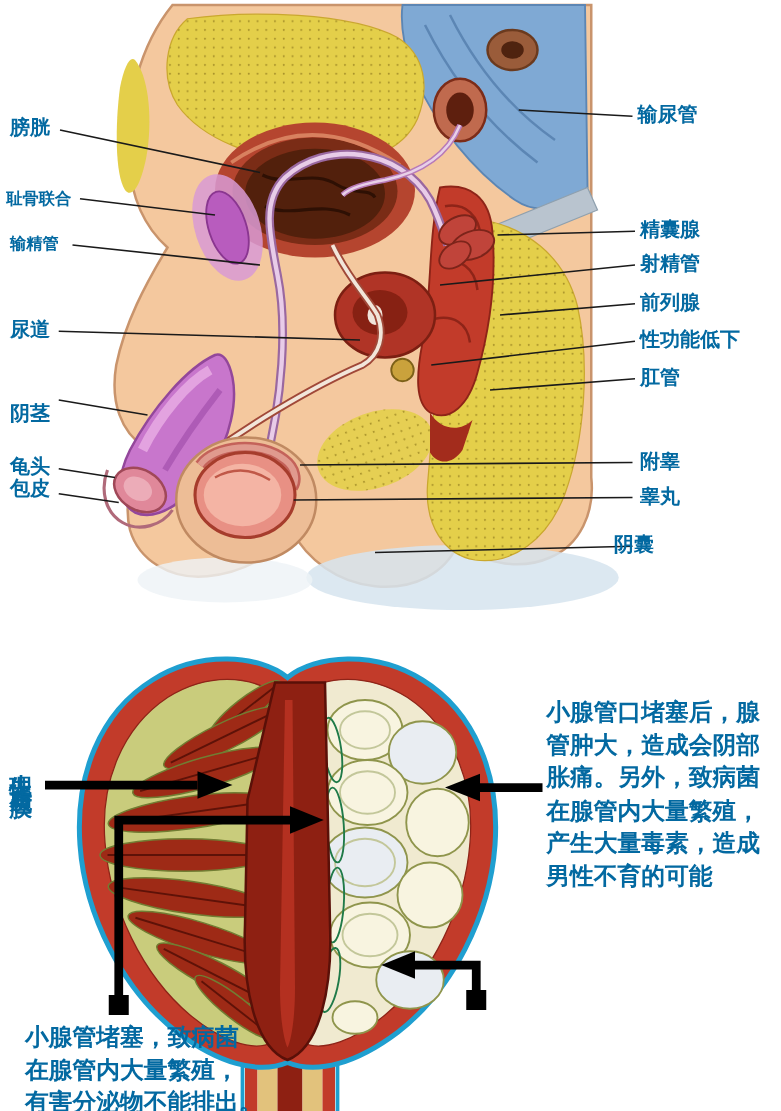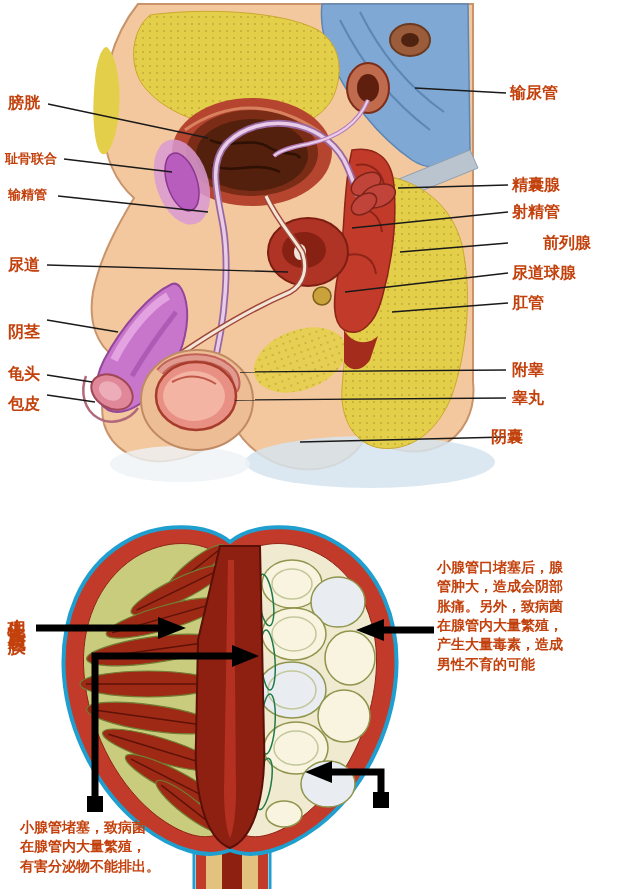--- a/index.html
+++ b/index.html
@@ -1,21 +1,21 @@
 <!DOCTYPE html>
 <html><head>
 <meta charset="utf-8">
 <style>
   html,body{margin:0;padding:0;background:#fff;}
   #stage{position:relative;width:625px;height:889px;background:#fff;overflow:hidden;
-         font-family:"Liberation Sans","DejaVu Sans",sans-serif;color:#c2410c;}
+         font-family:"Liberation Sans","DejaVu Sans",sans-serif;color:#0369a1;}
   #art{position:absolute;left:0;top:0;}
   .lbl{position:absolute;font-weight:700;font-size:16px;line-height:1.05;white-space:nowrap;}
   .lbl.small{font-size:13px;}
-  .note{position:absolute;font-weight:700;font-size:14px;line-height:1.38;white-space:pre-line;}
+  .note{position:absolute;font-weight:700;font-size:19px;line-height:1.38;white-space:pre-line;}
   .vlabel{position:absolute;font-weight:700;font-size:18px;line-height:1.15;
           writing-mode:vertical-rl;text-orientation:upright;letter-spacing:3px;}
 </style>
 </head>
 <body>
 
 <div id="stage">
 
   <svg id="art" width="625" height="889" viewBox="0 0 625 889">
     <defs>
@@ -296,27 +296,27 @@
       </g>
     </g>
   </svg>
 
   <div class="lbl" style="left:8px;top:95px">膀胱</div>
   <div class="lbl small" style="left:5px;top:152px">耻骨联合</div>
   <div class="lbl" style="left:8px;top:188px;font-size:13px">输精管</div>
   <div class="lbl" style="left:8px;top:257px">尿道</div>
   <div class="lbl" style="left:8px;top:324px">阴茎</div>
   <div class="lbl" style="left:8px;top:366px">龟头</div>
-  <div class="lbl" style="left:8px;top:396px">包皮</div>
+  <div class="lbl" style="left:8px;top:384px">包皮</div>
 
   <div class="lbl" style="left:510px;top:85px">输尿管</div>
   <div class="lbl" style="left:512px;top:177px">精囊腺</div>
   <div class="lbl" style="left:512px;top:204px">射精管</div>
-  <div class="lbl" style="left:543px;top:235px">前列腺</div>
-  <div class="lbl" style="left:512px;top:265px">尿道球腺</div>
+  <div class="lbl" style="left:512px;top:235px">前列腺</div>
+  <div class="lbl" style="left:512px;top:265px">性功能低下</div>
   <div class="lbl" style="left:512px;top:295px">肛管</div>
   <div class="lbl" style="left:512px;top:362px">附睾</div>
   <div class="lbl" style="left:512px;top:390px">睾丸</div>
   <div class="lbl" style="left:491px;top:429px">阴囊</div>
 
   <div class="vlabel" style="left:6px;top:604px;height:160px">生理性脂质包膜</div>
 
   <div class="note" style="left:437px;top:558px;width:186px">小腺管口堵塞后，腺
 管肿大，造成会阴部
 胀痛。另外，致病菌

